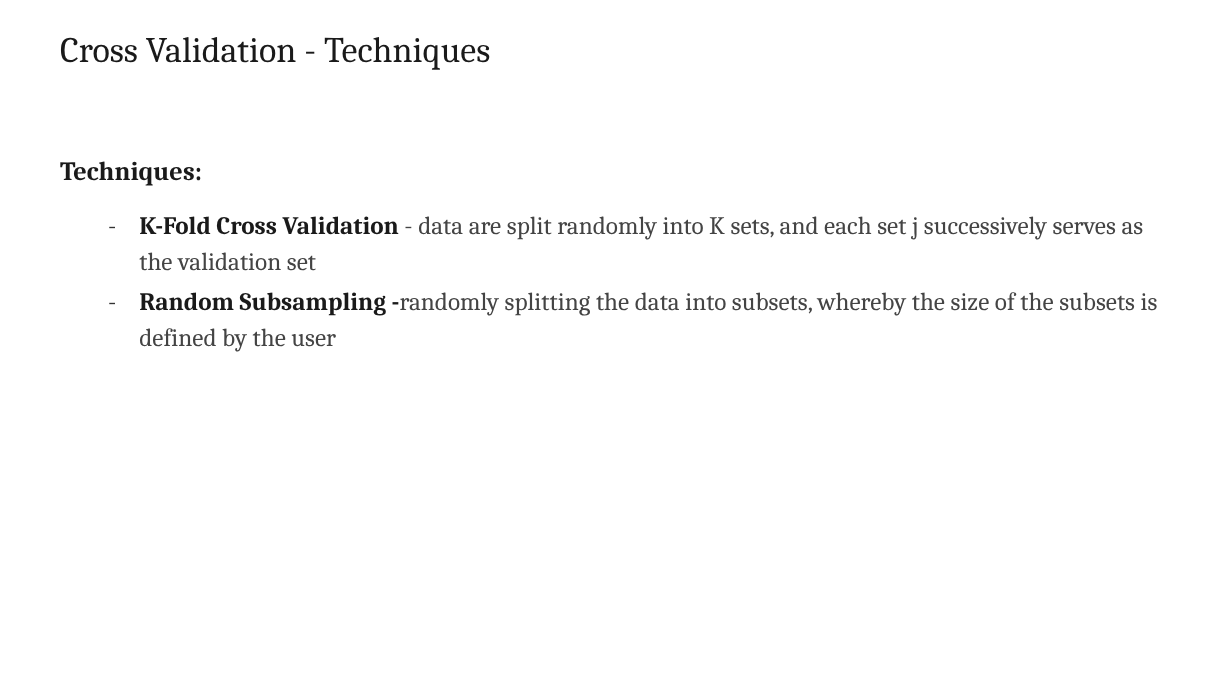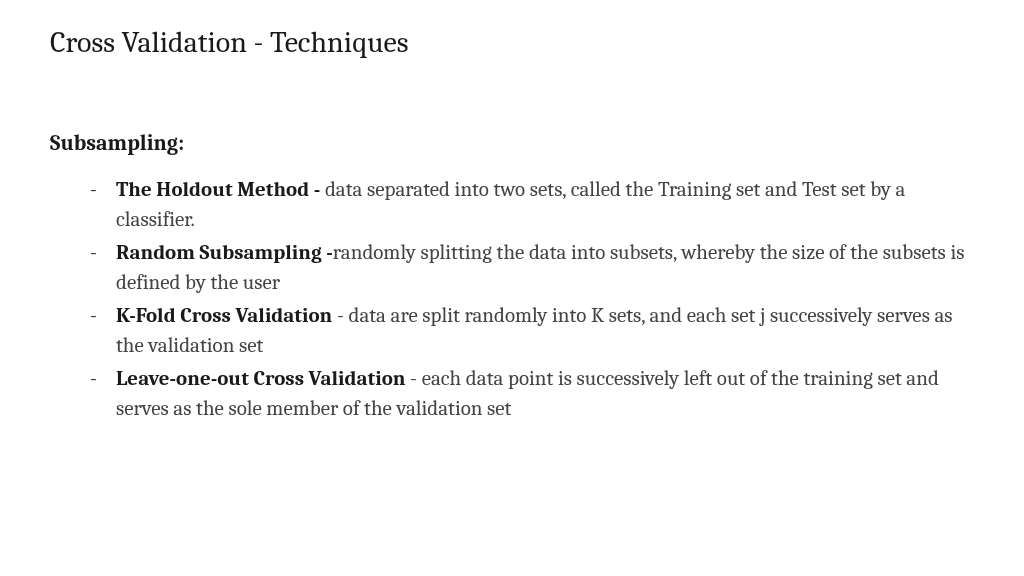--- a/index.html
+++ b/index.html
@@ -56,28 +56,22 @@
     }
     .bullet-item .desc {
       color: #444444;
     }
   </style>
 </head>
 <body>
 
 <h1 class="slide-title">Cross Validation - Techniques</h1>
 
-<h2 class="section-heading">Subsampling:</h2>
+<h2 class="section-heading">Techniques:</h2>
 
 <ul class="bullet-list">
   <li class="bullet-item">
-    <span class="bold">The Holdout Method - </span><span class="desc">data separated into two sets, called the Training set and Test set by a classifier.</span>
+    <span class="bold">K-Fold Cross Validation</span><span class="desc"> -  data are split randomly into K sets, and each set j successively serves as the validation set</span>
   </li>
   <li class="bullet-item">
     <span class="bold">Random Subsampling -</span><span class="desc">randomly splitting the data into subsets, whereby the size of the subsets is defined by the user</span>
   </li>
-  <li class="bullet-item">
-    <span class="bold">K-Fold Cross Validation</span><span class="desc"> -  data are split randomly into K sets, and each set j successively serves as the validation set</span>
-  </li>
-  <li class="bullet-item">
-    <span class="bold">Leave-one-out Cross Validation</span><span class="desc"> - each data point is successively left out of the training set and serves as the sole member of the validation set</span>
-  </li>
 </ul>
 
 </body></html>

